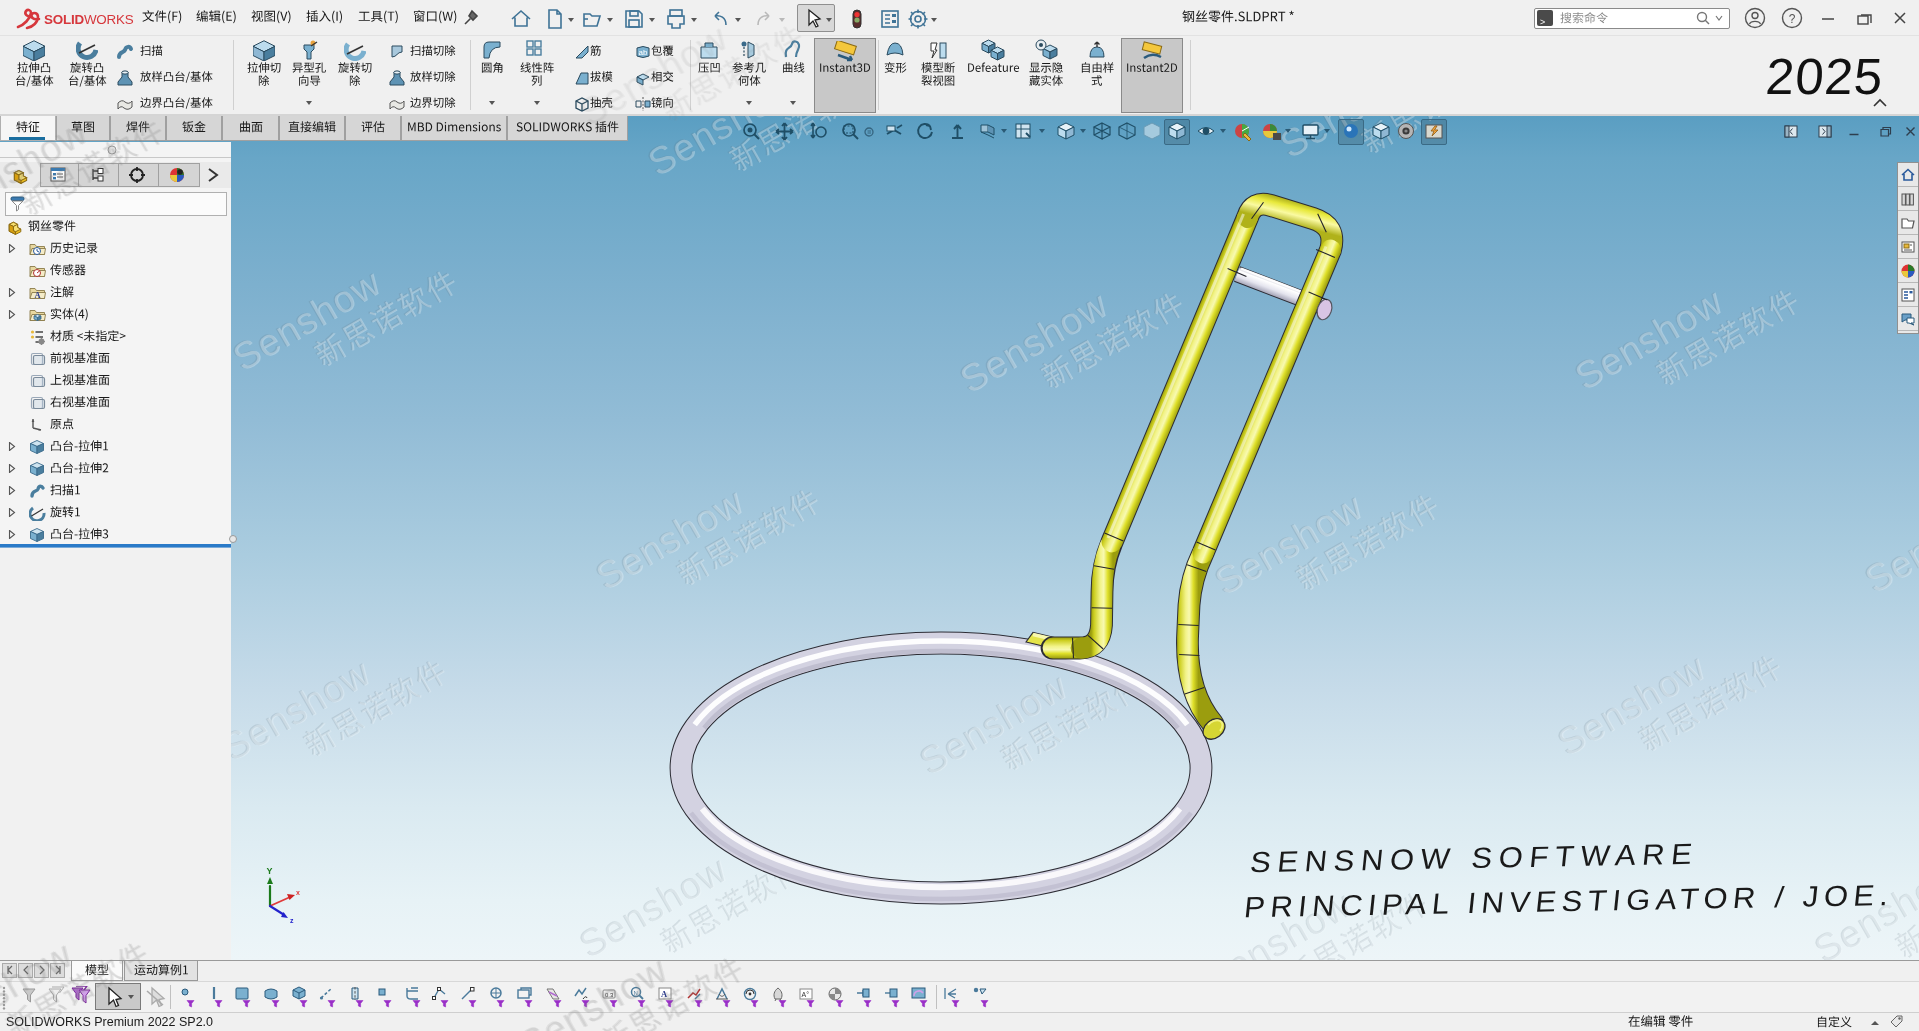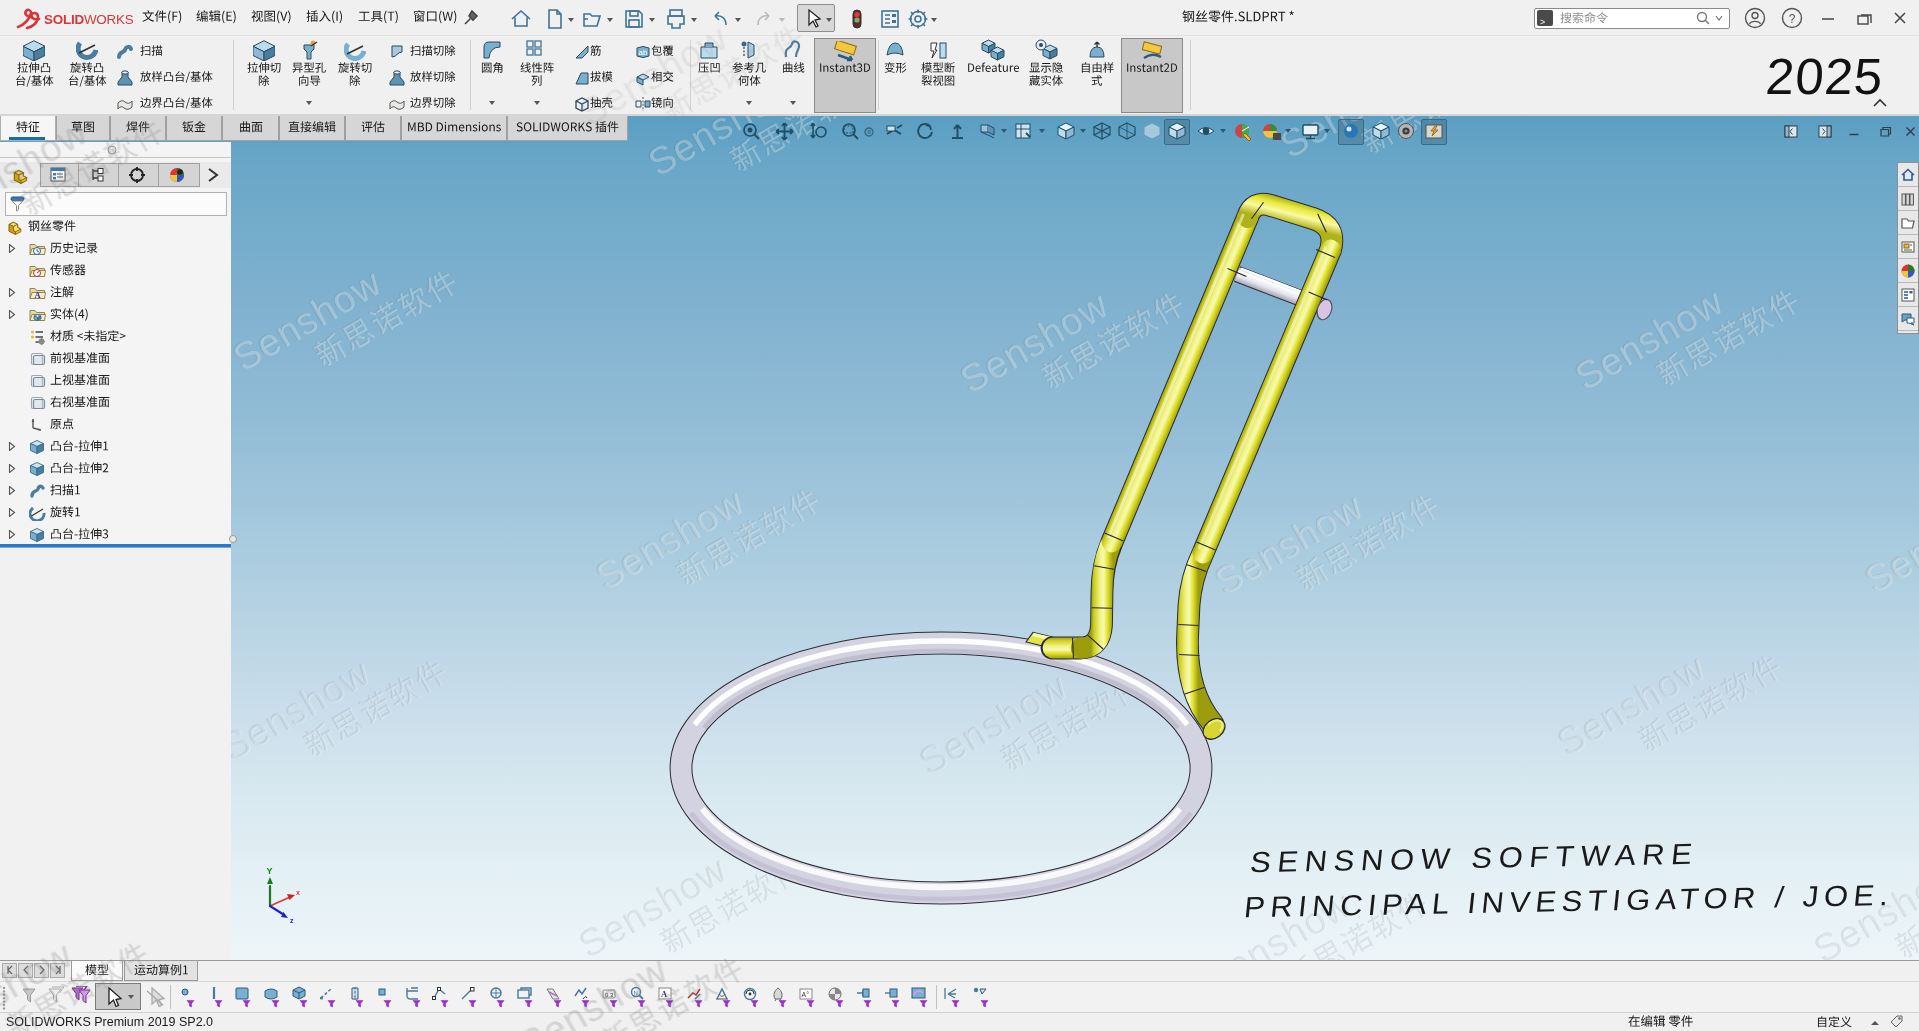--- a/index.html
+++ b/index.html
@@ -1819,21 +1819,21 @@
 <svg class="ab" style="left:943.4000000000005px;top:986px;" width="22" height="22" viewBox="0 0 22 22">
     <path d="M2 2 V13 M5 8 L13 3 M5 8 L13 8 M5 8 L12 12" stroke="#4a7a9b" stroke-width="1.3" fill="none"></path>
     <path transform="translate(9 14.5)" d="M0 0 H7 L4.6 3 V6.5 L2.4 5.5 V3 Z" fill="#9a30c8" stroke="#9a30c8" stroke-width="0.6"></path>
   </svg>
 <svg class="ab" style="left:971.6000000000006px;top:986px;" width="22" height="22" viewBox="0 0 22 22">
     <circle cx="4" cy="4" r="2.2" fill="#4a7a9b"></circle>
     <path d="M8 3 L14 3 L10 8 Z" fill="#cfe4f0" stroke="#2a5a7c"></path>
     <path transform="translate(9 14.5)" d="M0 0 H7 L4.6 3 V6.5 L2.4 5.5 V3 Z" fill="#9a30c8" stroke="#9a30c8" stroke-width="0.6"></path>
   </svg>
 <div class="ab" style="left:0px;top:1012px;width:1919px;height:19px;background:#f0f0f0;border-top:1px solid #cfcfcf"></div>
-<div class="ab" style="left:6px;top:1014.5px;font-size:12.5px;color:#1a1a1a;font-family:'Liberation Sans',sans-serif">SOLIDWORKS Premium 2019 SP2.0</div>
+<div class="ab" style="left:6px;top:1014.5px;font-size:12.5px;color:#1a1a1a;font-family:'Liberation Sans',sans-serif">SOLIDWORKS Premium 2022 SP2.0</div>
 <div style="position:absolute;left:1628px;top:1015px"><svg width="66.3" height="14.0" style="vertical-align:top;">
       <g fill="#1a1a1a" transform="translate(0,10.8) scale(0.125,-0.125)">
         <use href="#g5728" x="0.0"></use>
         <use href="#g7f16" x="100.0"></use>
         <use href="#g8f91" x="200.0"></use>
         <use href="#g96f6" x="322.4"></use>
         <use href="#g4ef6" x="422.4"></use>
       </g>
     </svg></div>
 <div style="position:absolute;left:1816px;top:1015.5px"><svg width="37.0" height="13.4" style="vertical-align:top;">

